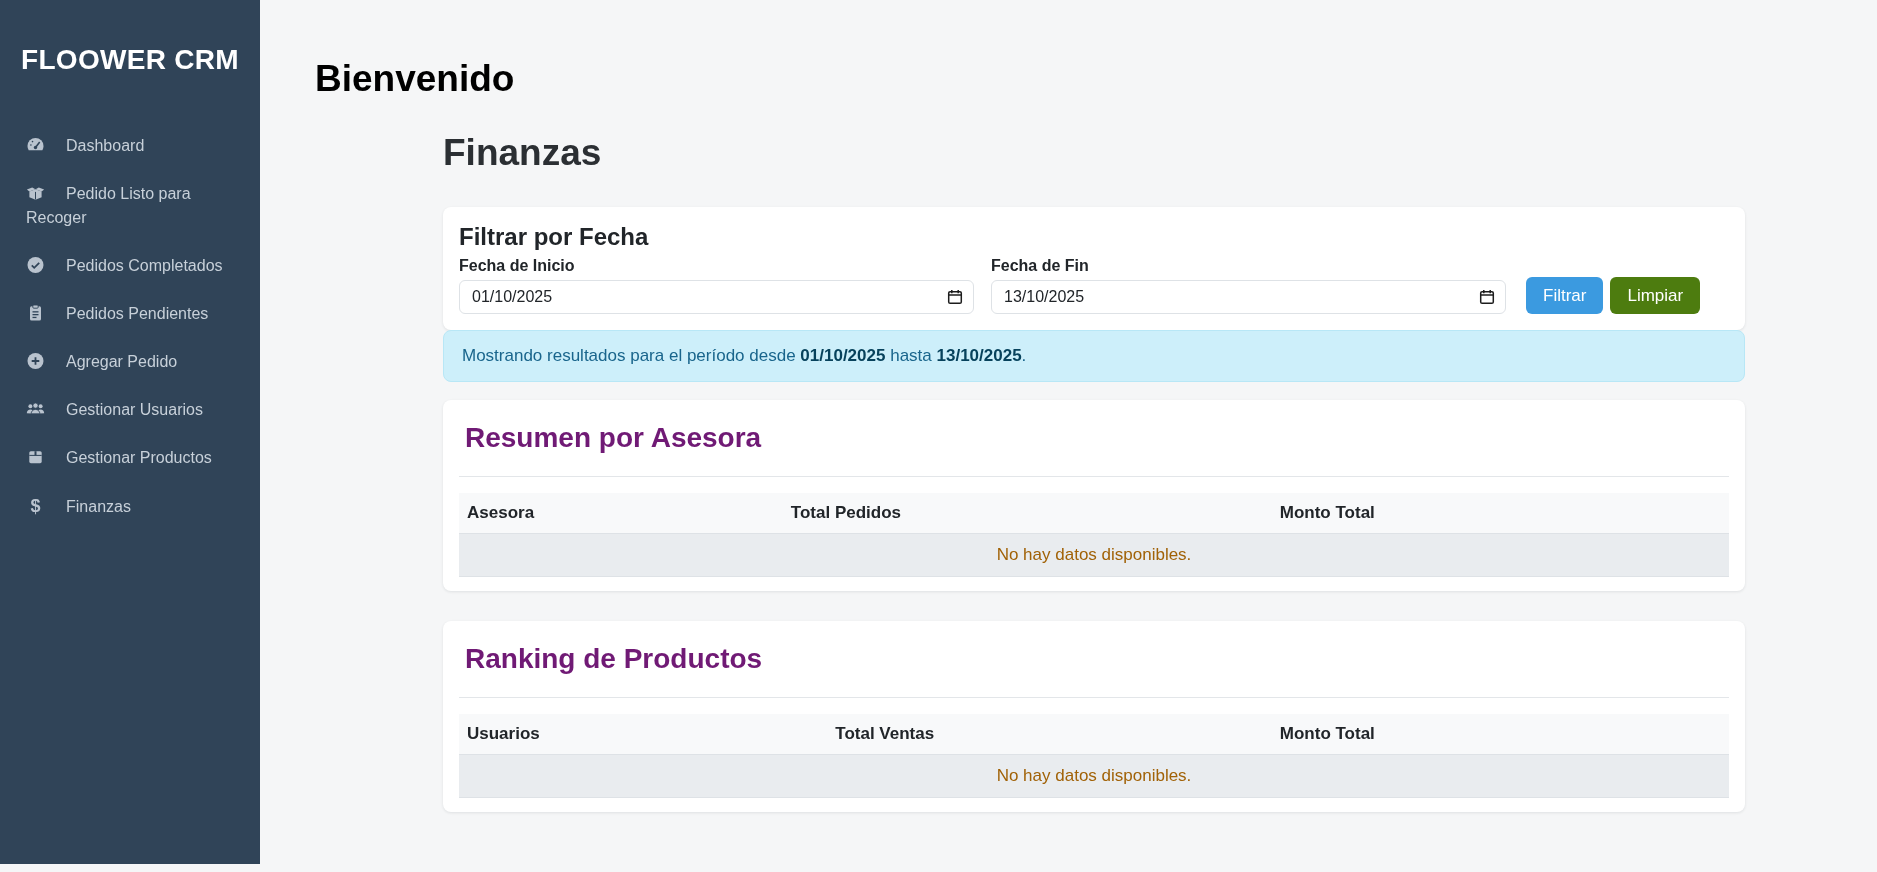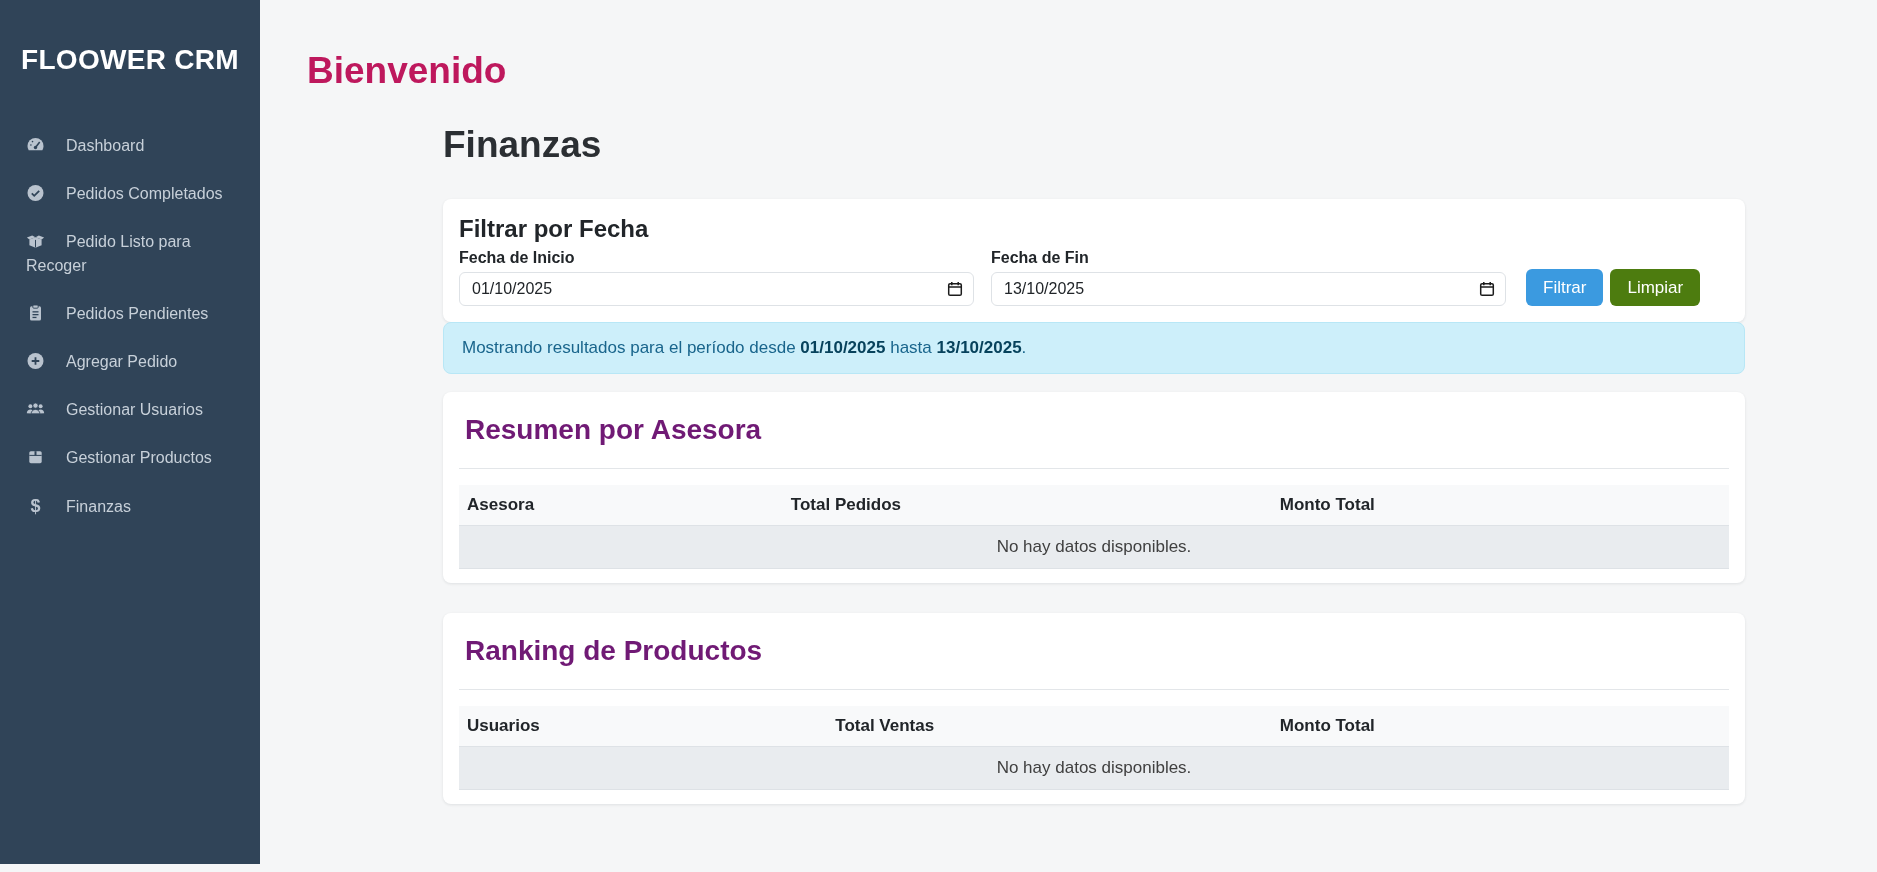--- a/index.html
+++ b/index.html
@@ -13,21 +13,21 @@
   .sidebar { position:absolute; left:0; top:0; bottom:8px; width:260px; background:#304458; }
   .brand { margin-top:44px; text-align:center; color:#ffffff; font-size:28px; font-weight:700; letter-spacing:.3px; }
   .nav { margin-top:46px; }
   .nav-item { display:block; padding:12px 12px 12px 26px; color:#c7d0d9; font-size:16px; line-height:24px; text-decoration:none; cursor:pointer; }
   .ico { display:inline-block; width:19px; height:18px; margin-right:21px; vertical-align:-3px; }
   .ico svg { display:block; }
   .dollar-glyph { display:inline-block; width:19px; margin-right:21px; font-size:18px; font-weight:600; color:#b9c3ce; text-align:center; }
 
   
   .main { position:absolute; left:260px; top:0; right:0; bottom:0; }
-  .welcome { margin:4px; padding:45px 0 0 43px; font-size:37px; font-weight:700; color:#be185d; line-height:44px; }
+  .welcome { margin:12px; padding:45px 0 0 43px; font-size:37px; font-weight:700; color:#000000; line-height:44px; }
   .content { margin-left:183px; width:1302px; }
   .section-title { margin:30px 0 0 0; font-size:37px; font-weight:700; color:#2b2f33; line-height:44px; }
 
   .card { background:#ffffff; border-radius:8px; box-shadow:0 1px 3px rgba(33,40,50,.10); }
 
   
   .filter-card { margin-top:32px; padding:16px; }
   .filter-title { font-size:24px; font-weight:700; color:#212529; margin-bottom:6px; }
   .filter-row { display:flex; gap:17px; }
   .field { width:515px; }
@@ -44,21 +44,21 @@
   .alert-info { background:#cdeffa; border:1px solid #b8e7f6; border-radius:8px; padding:15px 18px; font-size:17px; color:#19658c; }
   .alert-info b { color:#07425c; font-weight:700; }
 
   
   .data-card { margin-top:18px; padding:14px 16px 14px; }
   .data-card.second { margin-top:30px; }
   .card-title { margin:2px 0 0 6px; font-size:28px; font-weight:700; color:#701a75; line-height:44px; }
   .divider { margin:16px 0; border:0; border-top:1px solid #e3e6e9; }
   table { width:100%; border-collapse:collapse; font-size:17px; color:#212529; }
   thead th { background:#f8f9fa; text-align:left; font-weight:700; padding:10px 8px; border-bottom:1px solid #dee2e6; }
-  .empty-cell { background:#e9ecef; text-align:center; padding:11px 8px; border-bottom:1px solid #dee2e6; color:#404040; }
+  .empty-cell { background:#e9ecef; text-align:center; padding:11px 8px; border-bottom:1px solid #dee2e6; color:#a16207; }
   .t-sum .c1 { width:25.5%; } .t-sum .c2 { width:38.5%; } .t-sum .c3 { width:36%; }
   .t-rank .c1 { width:29%; } .t-rank .c2 { width:35%; } .t-rank .c3 { width:36%; }
 </style>
 </head>
 <body>
 
 <div class="app">
 
   <aside class="sidebar">
     <div class="brand">FLOOWER CRM</div>
@@ -68,33 +68,33 @@
         <span class="ico"><svg width="19" height="18" viewBox="0 0 18 18">
               <path d="M9 2a8 8 0 0 1 8 8c0 1.5-.45 3-1.2 4.2H2.2A8.1 8.1 0 0 1 1 10a8 8 0 0 1 8-8z" fill="#b9c3ce"></path>
               <path d="M9 11.5 13.2 6" stroke="#304458" stroke-width="1.6" fill="none"></path>
               <circle cx="9" cy="11.5" r="1.7" fill="#304458"></circle>
               <circle cx="4.4" cy="9" r=".8" fill="#304458"></circle>
               <circle cx="6" cy="5.6" r=".8" fill="#304458"></circle>
             </svg></span><span>Dashboard</span>
       </a>
 
       <a class="nav-item">
-        <span class="ico"><svg width="19" height="18" viewBox="0 0 18 18">
-              <circle cx="9" cy="9" r="8" fill="#b9c3ce"></circle>
-              <path d="M5.3 9.4l2.4 2.4 5-5" stroke="#304458" stroke-width="1.8" fill="none"></path>
-            </svg></span><span>Pedidos Completados</span>
-      </a>
-
-      <a class="nav-item">
         <span class="ico"><svg width="19" height="18" viewBox="0 0 19 18">
               <path d="M3.4 7.6 9.5 5.3l6.1 2.3v5.6l-6.1 2.5-6.1-2.5z" fill="#b9c3ce"></path>
               <path d="M3.4 7.6.9 5.6l5.3-2 3.3 1.7z" fill="#b9c3ce"></path>
               <path d="M15.6 7.6l2.5-2-5.3-2-3.3 1.7z" fill="#b9c3ce"></path>
               <path d="M9.5 7.9v7.6" stroke="#304458" stroke-width="1"></path>
             </svg></span><span>Pedido Listo para Recoger</span>
+      </a>
+
+      <a class="nav-item">
+        <span class="ico"><svg width="19" height="18" viewBox="0 0 18 18">
+              <circle cx="9" cy="9" r="8" fill="#b9c3ce"></circle>
+              <path d="M5.3 9.4l2.4 2.4 5-5" stroke="#304458" stroke-width="1.8" fill="none"></path>
+            </svg></span><span>Pedidos Completados</span>
       </a>
 
       <a class="nav-item">
         <span class="ico"><svg width="19" height="18" viewBox="0 0 18 18">
               <rect x="3.5" y="2.3" width="11" height="14.2" rx="1.6" fill="#b9c3ce"></rect>
               <rect x="6.3" y="1" width="5.4" height="3.2" rx="1" fill="#b9c3ce" stroke="#304458" stroke-width=".9"></rect>
               <rect x="6" y="7.2" width="6" height="1.3" fill="#304458"></rect>
               <rect x="6" y="10" width="6" height="1.3" fill="#304458"></rect>
               <rect x="6" y="12.8" width="4" height="1.3" fill="#304458"></rect>
             </svg></span><span>Pedidos Pendientes</span>

